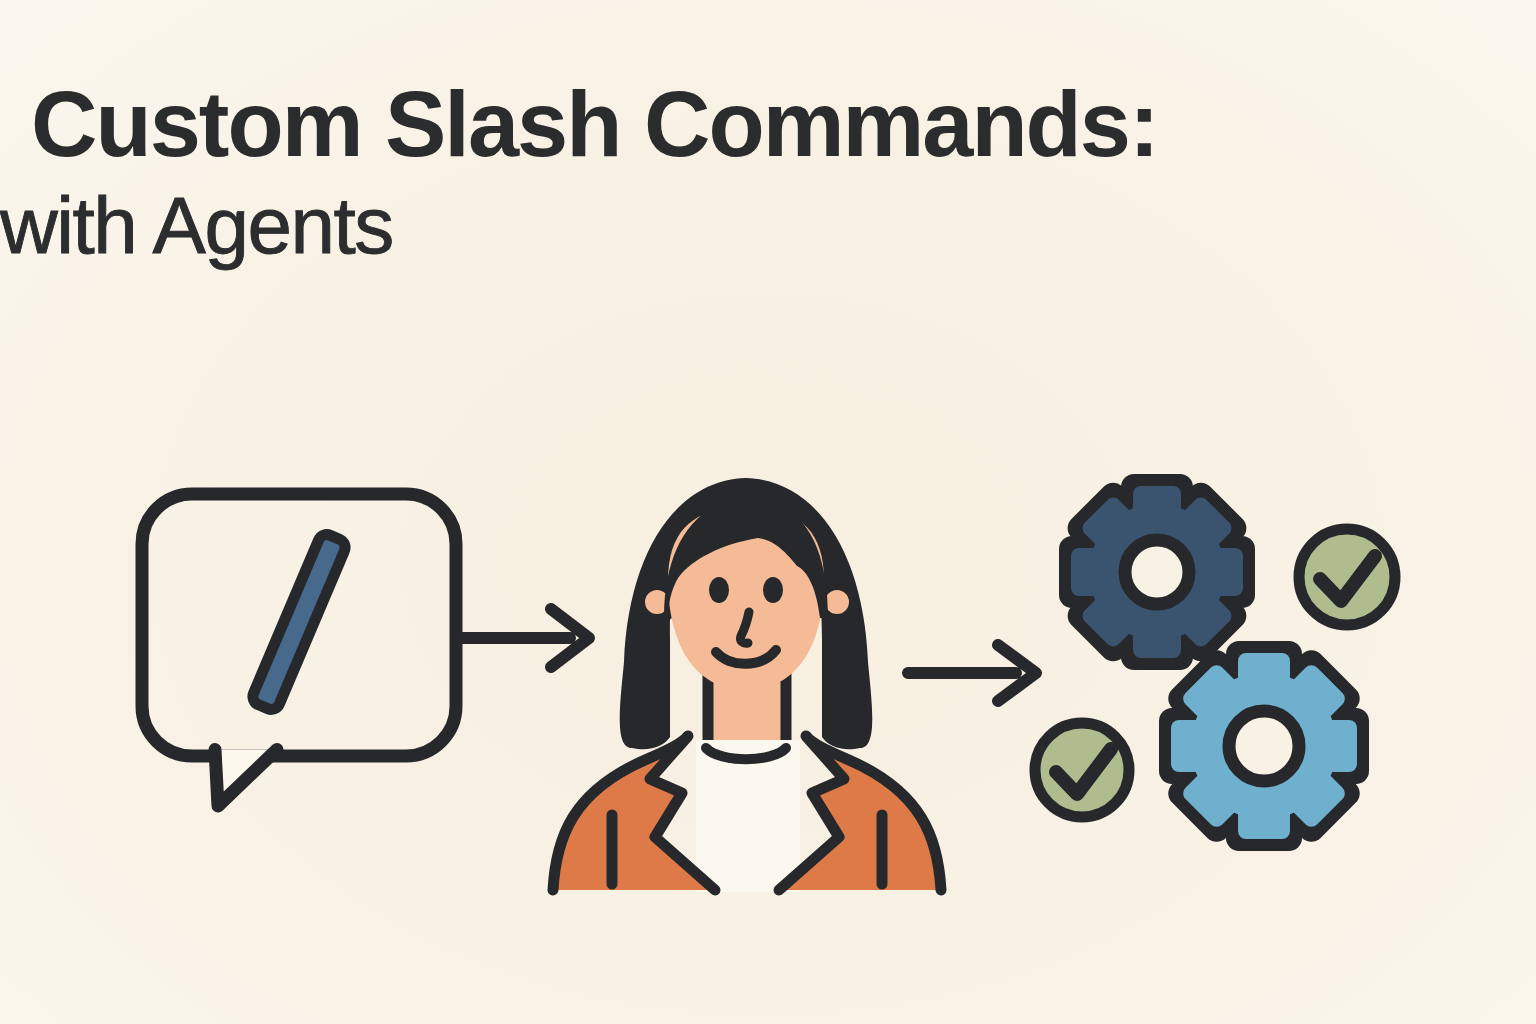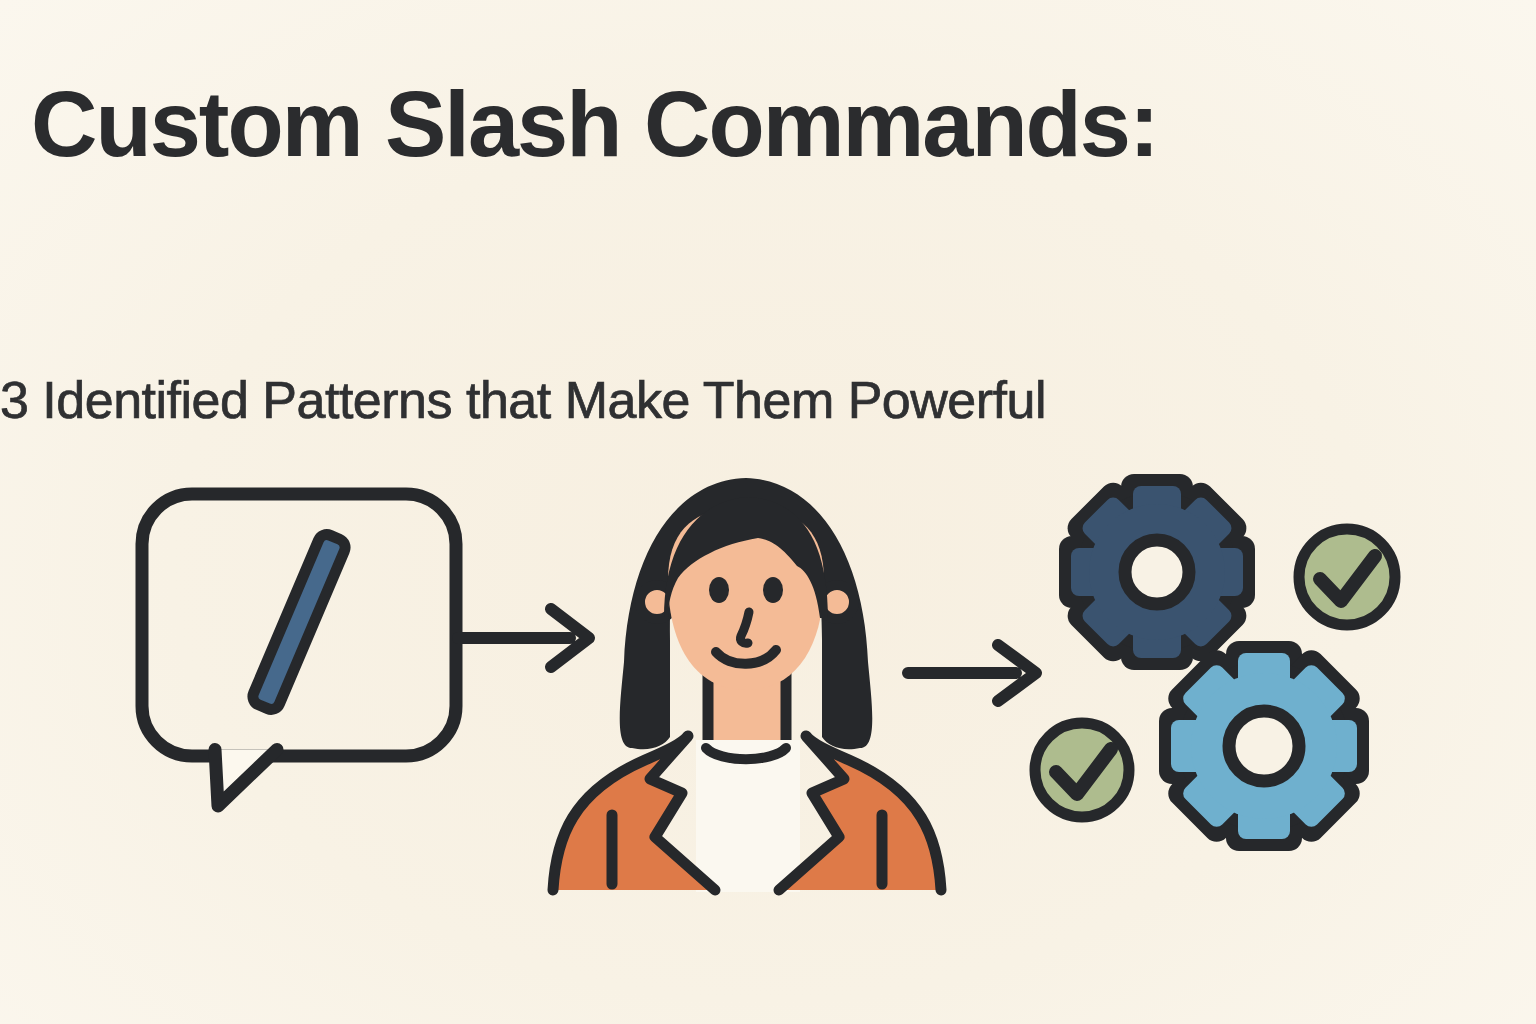--- a/index.html
+++ b/index.html
@@ -31,22 +31,22 @@
   .ink-f{fill:#26282b;}
   .ink-s{stroke:#26282b;fill:none;}
 </style>
 </head>
 <body>
 
 <div class="canvas">
 
   <h1 class="title">Custom Slash Commands:</h1>
   <div class="subtitle">
+    <div>with Agents</div>
   </div>
-  <div class="tagline">3 Identified Patterns that Make Them Powerful</div>
 
   <svg class="illustration" viewBox="0 0 1536 1024">
     <defs>
 
       <rect id="t1o" x="-36" y="-98" width="72" height="58" rx="13"></rect>
       <rect id="t1f" x="-24" y="-86" width="48" height="52" rx="8"></rect>
       <rect id="t2o" x="-38" y="-105" width="76" height="60" rx="13"></rect>
       <rect id="t2f" x="-26" y="-93" width="52" height="54" rx="8"></rect>
     </defs>
 

